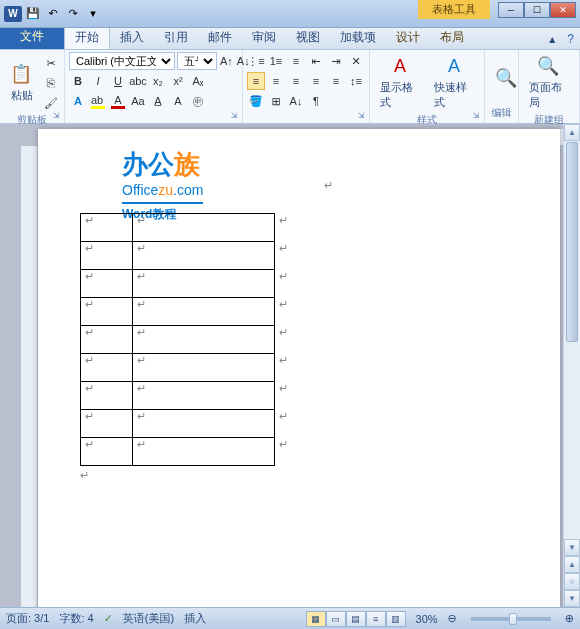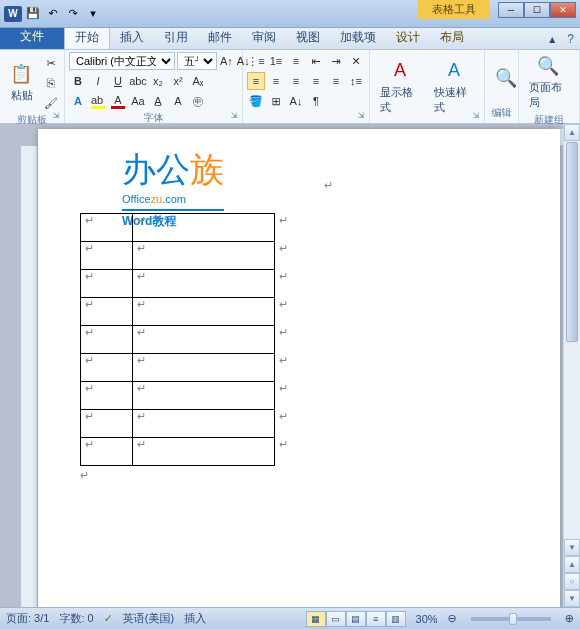--- a/index.html
+++ b/index.html
@@ -32,23 +32,23 @@
 .sm-btn{width:18px;height:18px;border:1px solid transparent;display:flex;align-items:center;justify-content:center;font-size:11px;cursor:pointer;color:#333}
 .sm-btn.bold{font-weight:bold}
 .sm-btn.italic{font-style:italic}
 .sm-btn.underline{text-decoration:underline}
 .color-bar{width:14px;height:3px;display:block}
 .doc-area{position:absolute;top:124px;left:0;right:17px;bottom:22px;background:#babfd0;overflow:hidden}
 .page{position:absolute;left:38px;top:5px;width:522px;height:600px;background:#fff;box-shadow:0 0 6px rgba(0,0,0,.3)}
 .ruler-v{position:absolute;left:21px;top:22px;width:17px;height:100%;background:#e8eef6;border-right:1px solid #b0c4dc}
 .ruler-h{position:absolute;left:38px;top:5px;right:0;height:17px;background:#e8eef6;border-bottom:1px solid #b0c4dc}
 .watermark{position:absolute;left:84px;top:18px}
-.wm-logo{font-size:34px;font-weight:normal;color:#0b7dd6}
+.wm-logo{font-size:26px;font-weight:bold;color:#0b7dd6}
 .wm-logo .orange{color:#ff8c1a}
-.wm-sub{font-size:11px;color:#0b7dd6}
+.wm-sub{font-size:14px;color:#0b7dd6}
 .wm-sub .orange{color:#ff8c1a}
 .wm-title{font-size:12px;font-weight:bold;color:#0b7dd6;border-top:2px solid #0b7dd6;margin-top:4px;padding-top:2px}
 .para-mark{position:absolute;font-size:11px;color:#888}
 .doc-table{position:absolute;left:42px;top:84px;border-collapse:collapse}
 .doc-table td{border:1px solid #000;height:28px;font-size:11px;color:#888;padding-left:4px;vertical-align:top}
 .doc-table td.c1{width:52px}
 .doc-table td.c2{width:142px}
 .end-mark{position:absolute;font-size:11px;color:#888}
 .scrollbar-v{position:absolute;right:0;top:124px;bottom:22px;width:17px;background:#e8eef6;border-left:1px solid #c8d4e4}
 .scroll-btn{height:17px;background:linear-gradient(#f4f8fc,#d4e1f0);border:1px solid #b0c4dc;display:flex;align-items:center;justify-content:center;font-size:8px;color:#5a7aac;cursor:pointer}
@@ -140,21 +140,20 @@
           </div>
         <div class="sm-btn">
             <span style="display:flex;flex-direction:column;align-items:center">A<span class="color-bar" style="background:#c00"></span></span>
           </div>
         <div class="sm-btn">Aa</div>
         <div class="sm-btn">A̲</div>
         <div class="sm-btn">A</div>
         <div class="sm-btn">㊥</div>
       </div>
     </div>
-    <div class="group-label">字体</div>
     <div class="dlg-launcher">⇲</div>
   </div>
 
   <div class="group" style="width:130px">
     <div class="group-content font-group">
       <div class="font-row">
         <div class="sm-btn">⋮≡</div>
         <div class="sm-btn">1≡</div>
         <div class="sm-btn">≡</div>
         <div class="sm-btn">⇤</div>
@@ -183,20 +182,21 @@
     <div class="group-content">
       <div class="big-btn">
         <div class="ico" style="color:#c00">A</div>
         <span>显示格式</span>
       </div>
       <div class="big-btn">
         <div class="ico" style="color:#0b7dd6">A</div>
         <span>快速样式</span>
       </div>
     </div>
+    <div class="group-label">样式</div>
     <div class="dlg-launcher">⇲</div>
   </div>
 
   <div class="group" style="width:34px">
     <div class="group-content">
       <div class="big-btn">
         <div class="ico">🔍</div>
       </div>
     </div>
     <div class="group-label">编辑</div>
@@ -280,21 +280,21 @@
   <div class="scroll-btn">▲</div>
   <div class="scroll-thumb" style="top:18px;height:200px"></div>
   <div class="scroll-btn" style="position:absolute;bottom:51px;left:0;right:0">▼</div>
   <div class="scroll-btn" style="position:absolute;bottom:34px;left:0;right:0">▲</div>
   <div class="scroll-btn" style="position:absolute;bottom:17px;left:0;right:0">○</div>
   <div class="scroll-btn" style="position:absolute;bottom:0;left:0;right:0">▼</div>
 </div>
 
 <div class="statusbar">
   <div class="status-item">页面: 3/1</div>
-  <div class="status-item">字数: 0</div>
+  <div class="status-item">字数: 4</div>
   <div class="status-item" style="color:#4a8a3a">✓</div>
   <div class="status-item">英语(美国)</div>
   <div class="status-item">插入</div>
   <div class="status-spacer"></div>
   <div class="view-btns">
     <div class="view-btn active">▦</div>
     <div class="view-btn">▭</div>
     <div class="view-btn">▤</div>
     <div class="view-btn">≡</div>
     <div class="view-btn">▥</div>

